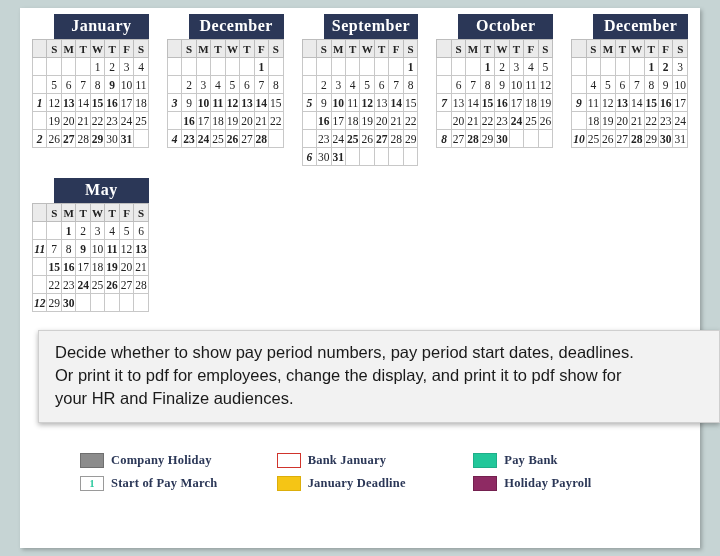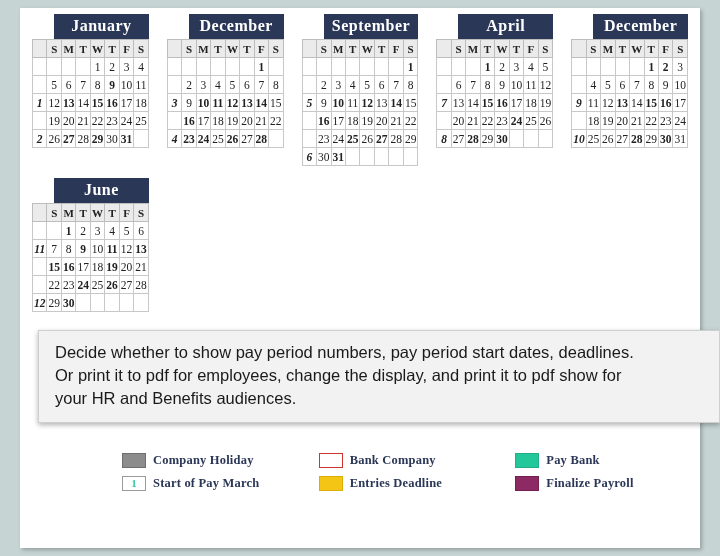--- a/index.html
+++ b/index.html
@@ -71,21 +71,21 @@
     font-size:16.5px;
     line-height:23px;
     color:#1a1a1a;
   }
   
   #legend{
     position:absolute;left:60px;top:445px;width:580px;
     display:grid;grid-template-columns:1fr 1fr 1fr;
     row-gap:8px;column-gap:10px;
   }
-  .leg{display:flex;align-items:center;gap:7px;margin-left:42px;}
+  .leg{display:flex;align-items:center;gap:7px;}
   .sw{width:24px;height:15px;display:inline-block;box-sizing:border-box;}
   .sw-holiday{background:#8c8c8c;border:1px solid #6f6f6f;}
   .sw-bank{background:#fff;border:1.6px solid #d0342c;}
   .sw-pay{background:#22c79a;border:1px solid #1fae89;}
   .sw-ppstart{background:#fff;border:1px solid #9a9a9a;color:#22c79a;font-weight:bold;font-size:10px;text-align:center;line-height:13px;}
   .sw-deadline{background:#f5c515;border:1px solid #dcae0b;}
   .sw-finalize{background:#8e2a63;border:1px solid #74204f;}
   .leg-label{
     font-family:"Liberation Serif", serif;
     font-size:12.5px;color:#2b3757;font-weight:bold;
@@ -309,21 +309,21 @@
               <td class="blank"></td>
               <td class="blank"></td>
               <td class="blank"></td>
               <td class="blank"></td>
               <td class="blank"></td>
             </tr>
           </tbody>
         </table>
       </div>
       <div class="month">
-        <div class="month-title">April</div>
+        <div class="month-title">October</div>
         <table class="m">
           <thead>
             <tr>
               <th class="pp"></th>
               <th>S</th>
               <th>M</th>
               <th>T</th>
               <th>W</th>
               <th>T</th>
               <th>F</th>
@@ -447,21 +447,21 @@
               <td>27</td>
               <td class="deadline">28</td>
               <td>29</td>
               <td class="paydate">30</td>
               <td>31</td>
             </tr>
           </tbody>
         </table>
       </div>
       <div class="month">
-        <div class="month-title">June</div>
+        <div class="month-title">May</div>
         <table class="m">
           <thead>
             <tr>
               <th class="pp"></th>
               <th>S</th>
               <th>M</th>
               <th>T</th>
               <th>W</th>
               <th>T</th>
               <th>F</th>
@@ -520,42 +520,42 @@
               <td class="blank"></td>
             </tr>
           </tbody>
         </table>
       </div>
     </div>
 
   <div id="callout">
     <p>Decide whether to show pay period numbers, pay period start dates, deadlines.</p>
     <p>Or print it to pdf for employees, change the display, and print it to pdf show for</p>
-    <p>your HR and Benefits audiences.</p>
+    <p>your HR and Finalize audiences.</p>
   </div>
 
   <div id="legend">
       <div class="leg">
         <span class="sw sw-holiday"></span>
         <span class="leg-label">Company Holiday</span>
       </div>
       <div class="leg">
         <span class="sw sw-bank"></span>
-        <span class="leg-label">Bank Company</span>
+        <span class="leg-label">Bank January</span>
       </div>
       <div class="leg">
         <span class="sw sw-pay"></span>
         <span class="leg-label">Pay Bank</span>
       </div>
       <div class="leg">
         <span class="sw sw-ppstart">1</span>
         <span class="leg-label">Start of Pay March</span>
       </div>
       <div class="leg">
         <span class="sw sw-deadline"></span>
-        <span class="leg-label">Entries Deadline</span>
+        <span class="leg-label">January Deadline</span>
       </div>
       <div class="leg">
         <span class="sw sw-finalize"></span>
-        <span class="leg-label">Finalize Payroll</span>
+        <span class="leg-label">Holiday Payroll</span>
       </div>
     </div>
 </div>
 
 </body></html>

